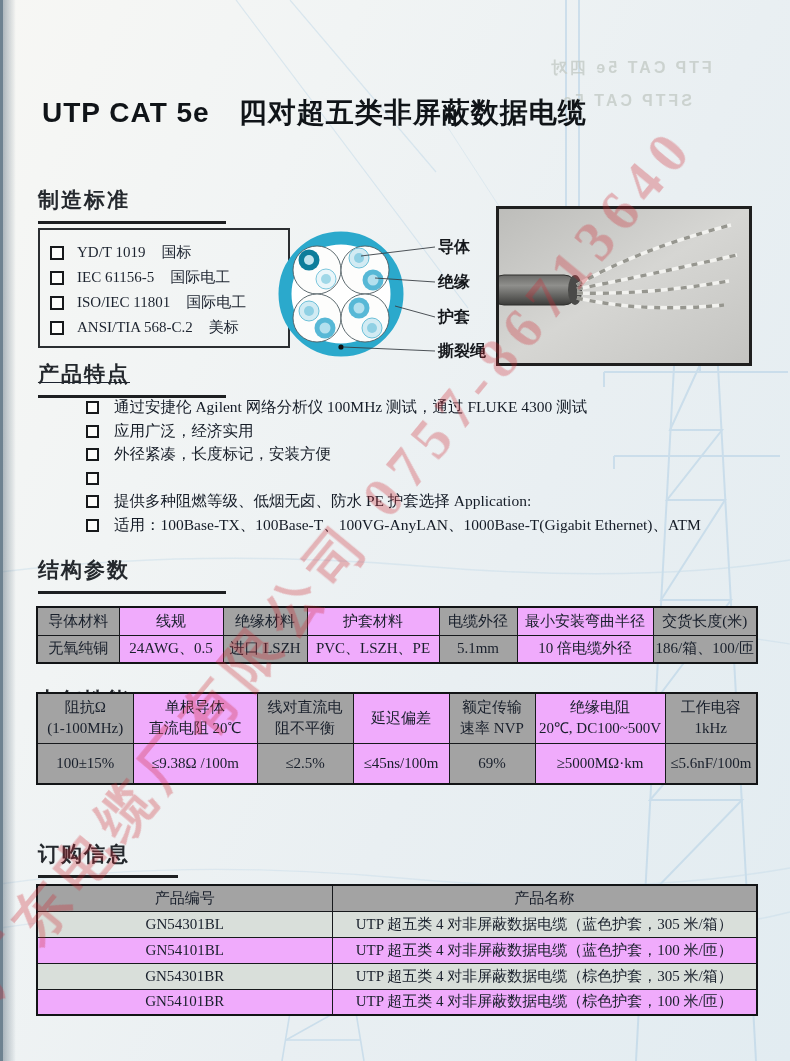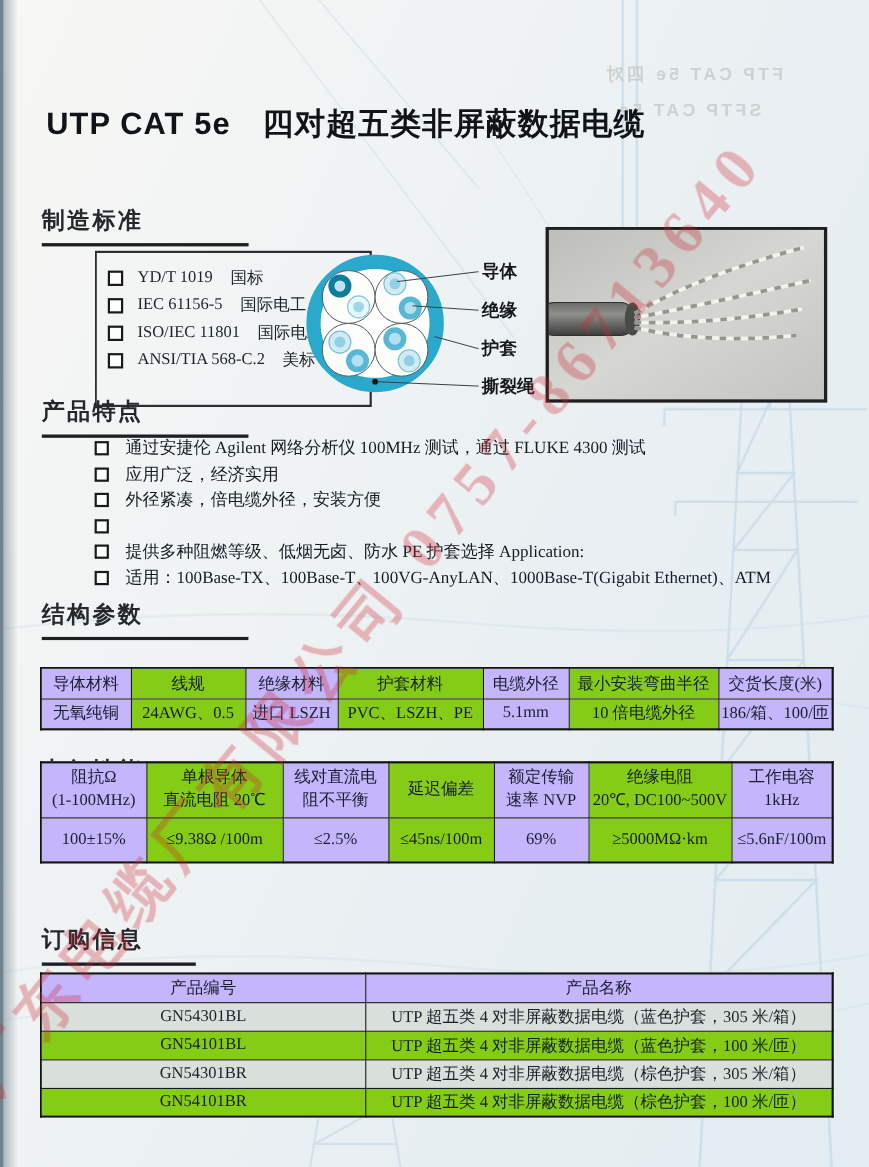--- a/index.html
+++ b/index.html
@@ -13,22 +13,22 @@
   .scan-edge{position:absolute;left:0;top:0;width:16px;height:1061px;z-index:3;
     background:linear-gradient(to right,rgba(85,105,120,.55),rgba(85,105,120,0));}
   .scan-edge-line{position:absolute;left:0;top:0;width:3px;height:1061px;background:#6e8290;z-index:4;}
 
   .title{position:absolute;left:42px;top:94px;z-index:2;font-family:"Liberation Sans",sans-serif;
     font-weight:bold;font-size:28px;letter-spacing:1px;color:#101418;white-space:nowrap;}
 
   .sec-head{position:absolute;z-index:2;width:188px;border-bottom:3px solid #1d1f21;padding-bottom:7px;}
   .sec-head span{font-family:"Liberation Sans",sans-serif;font-weight:bold;font-size:21px;color:#24282d;letter-spacing:2px;}
 
-  .std-box{position:absolute;left:38px;top:228px;width:252px;height:142px;z-index:2;
-    border:2px solid #2b2e31;padding:10px 8px 0 10px;box-sizing:border-box;margin-left:48px;}
+  .std-box{position:absolute;left:38px;top:228px;width:252px;height:120px;z-index:2;
+    border:2px solid #2b2e31;padding:10px 8px 0 10px;box-sizing:border-box;}
   .std-item{display:flex;align-items:center;height:25px;font-size:15px;white-space:nowrap;}
   .sq{display:inline-block;width:10px;height:10px;border:2.5px solid #17191b;background:#fdfdfb;
     margin-right:13px;flex:none;}
   .std-tag{margin-left:16px;text-align:center;}
 
   .diagram{position:absolute;left:277px;top:214px;width:214px;height:156px;z-index:2;}
   .diagram svg{position:absolute;left:0;top:0;}
   .dg-label{position:absolute;left:161px;width:60px;font-size:16px;font-weight:bold;color:#15181c;white-space:nowrap;}
 
   .photo{position:absolute;left:496px;top:206px;width:256px;height:160px;z-index:2;
@@ -36,22 +36,22 @@
   .photo svg{display:block;}
 
   .features{position:absolute;left:38px;top:396px;width:690px;z-index:2;}
   .feat-item{display:flex;align-items:center;height:23.5px;font-size:15.5px;white-space:nowrap;color:#141b26;padding-left:48px;}
   .feat-item .sq{width:9px;height:9px;margin-right:15px;}
 
   table{border-collapse:collapse;table-layout:fixed;background:#f2f4ef;}
   .dtable{position:absolute;left:36px;z-index:2;border:2.5px solid #121416;}
   .dtable td,.dtable th{border:1.4px solid #17191c;font-weight:normal;text-align:center;
     font-size:15px;padding:1px 2px;color:#181f2b;overflow:hidden;white-space:nowrap;}
-  .g{background:#c4b5fd;}
-  .w{background:#84cc16;}
+  .g{background:#a3a3a3;}
+  .w{background:#f0abfc;}
   .alt{background:#d9dfda;}
   .h2l span{display:block;line-height:21px;}
 
   .t-structure{top:606px;width:720px;}
   .t-structure tr{height:28px;}
   .t-electrical{top:692px;width:720px;}
   .t-electrical tr.hd{height:50px;}
   .t-electrical tr.bd{height:41px;}
   .t-ordering{top:884px;width:720px;}
   .t-ordering tr{height:26px;}
@@ -200,50 +200,50 @@
       </g>
       <g fill="none" stroke="#96968f" stroke-width="3.4" stroke-dasharray="6 7">
         <path d="M78 76 Q 140 40 232 16"></path>
         <path d="M78 80 Q 150 66 238 46"></path>
         <path d="M78 84 Q 150 86 230 72"></path>
         <path d="M78 89 Q 145 104 225 96"></path>
       </g>
     </svg>
   </div>
 
-  <div class="sec-head" style="left:38px;top:360px;">
+  <div class="sec-head" style="left:38px;top:360px;text-decoration:underline;">
     <span>产品特点</span>
   </div>
   <div class="features">
     <div class="feat-item">
         <span class="sq"></span>
         <span>通过安捷伦 Agilent 网络分析仪 100MHz 测试，通过 FLUKE 4300 测试</span>
       </div>
     <div class="feat-item">
         <span class="sq"></span>
         <span>应用广泛，经济实用</span>
       </div>
     <div class="feat-item">
         <span class="sq"></span>
-        <span>外径紧凑，倍电缆外径，安装方便</span>
+        <span>外径紧凑，长度标记，安装方便</span>
       </div>
     <div class="feat-item">
         <span class="sq"></span>
       </div>
     <div class="feat-item">
         <span class="sq"></span>
         <span>提供多种阻燃等级、低烟无卤、防水 PE 护套选择 Application:</span>
       </div>
     <div class="feat-item">
         <span class="sq"></span>
         <span>适用：100Base-TX、100Base-T、100VG-AnyLAN、1000Base-T(Gigabit Ethernet)、ATM</span>
       </div>
   </div>
 
-  <div class="sec-head" style="left:38px;top:544px;">
+  <div class="sec-head" style="left:38px;top:556px;">
     <span>结构参数</span>
   </div>
   <table class="dtable t-structure">
     <colgroup>
         <col style="width:82px">
         <col style="width:104px">
         <col style="width:84px">
         <col style="width:132px">
         <col style="width:78px">
         <col style="width:136px">

